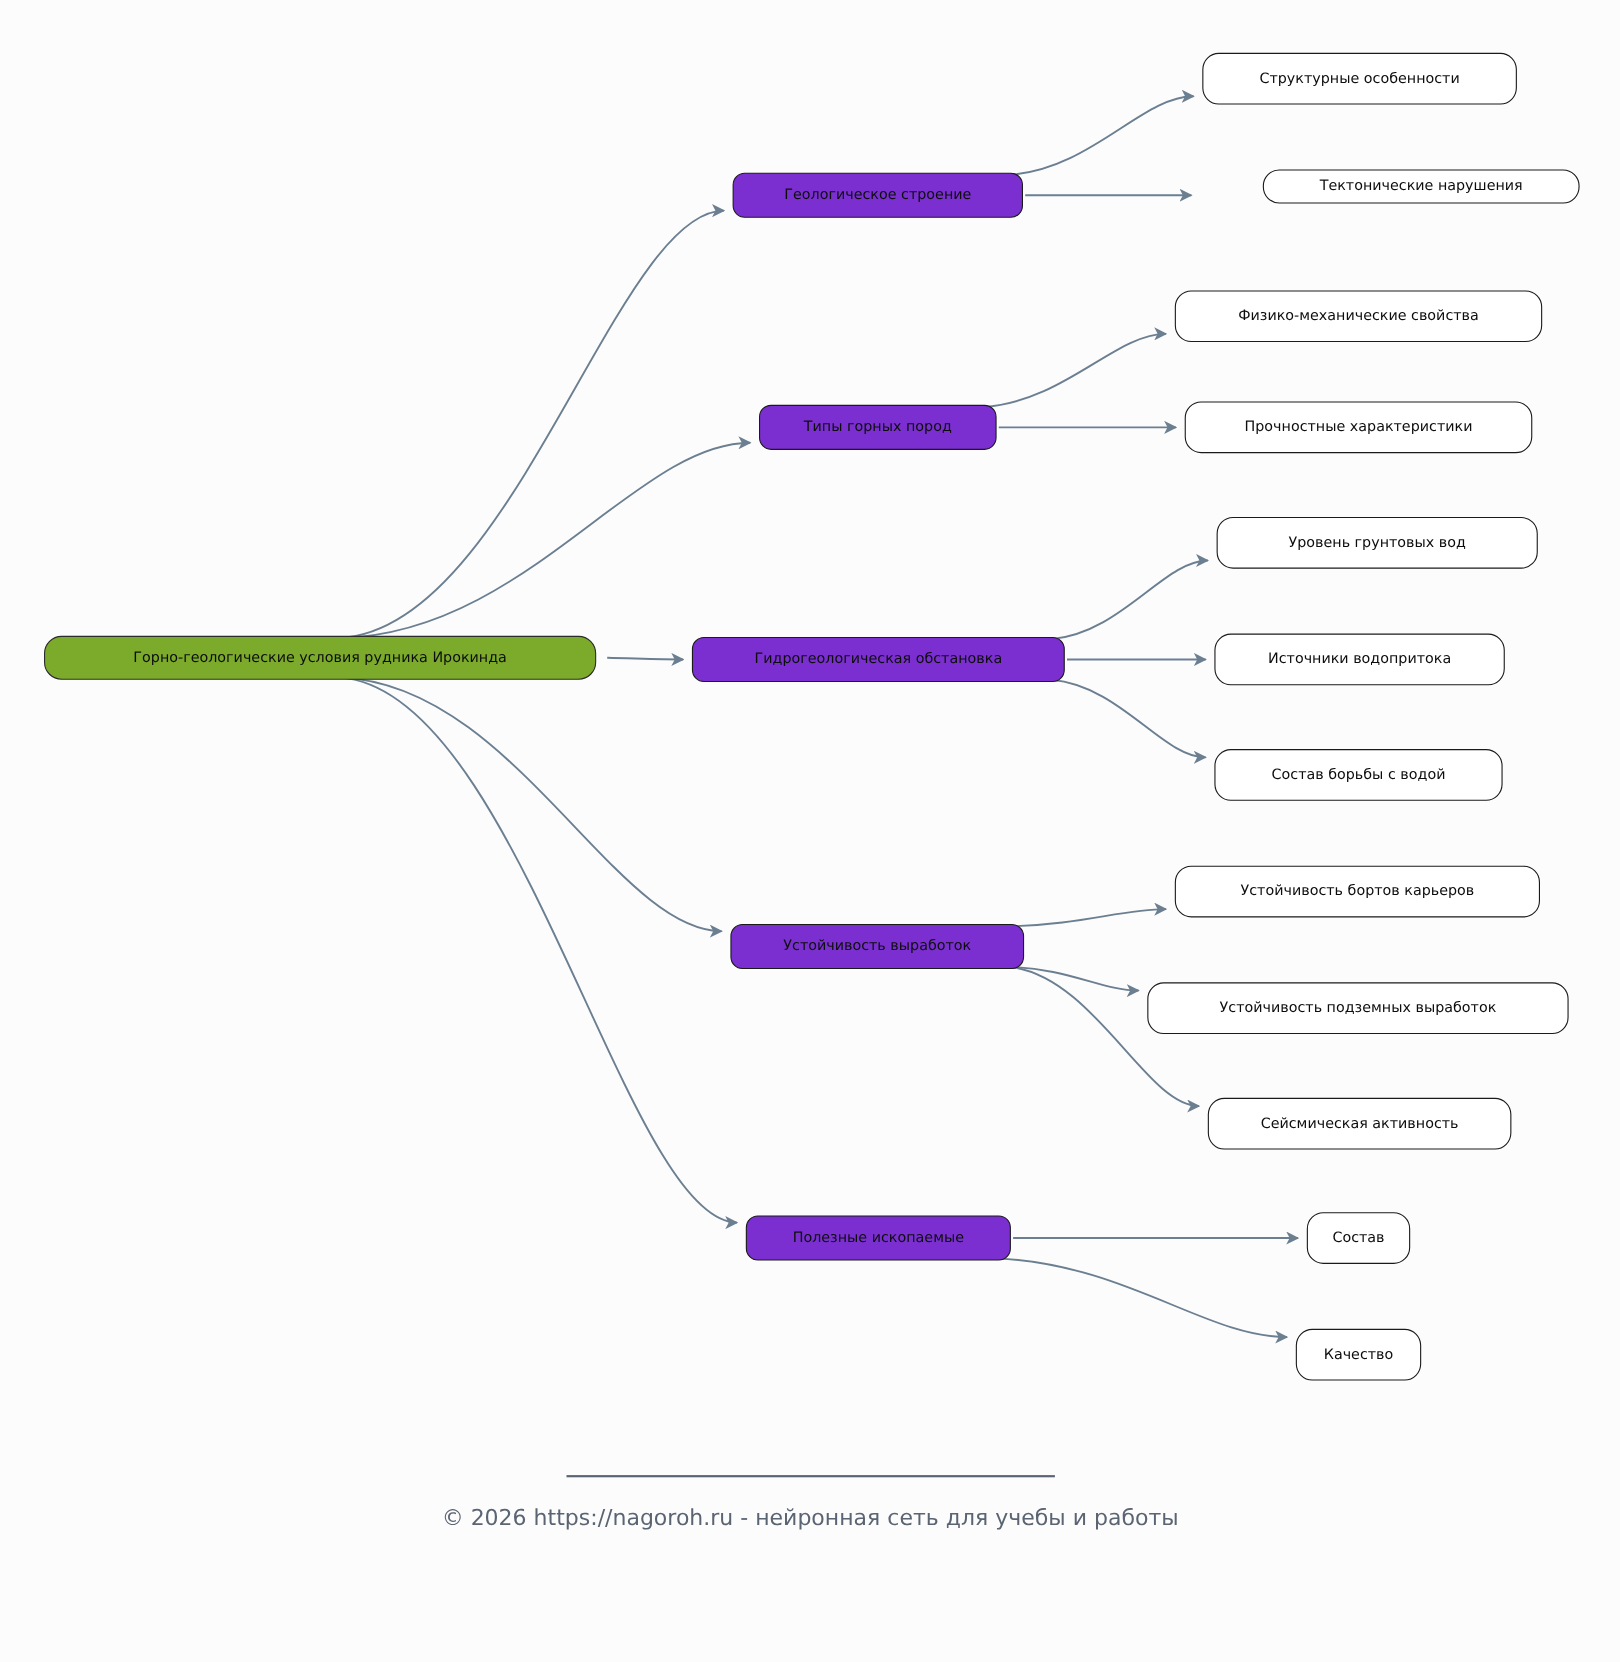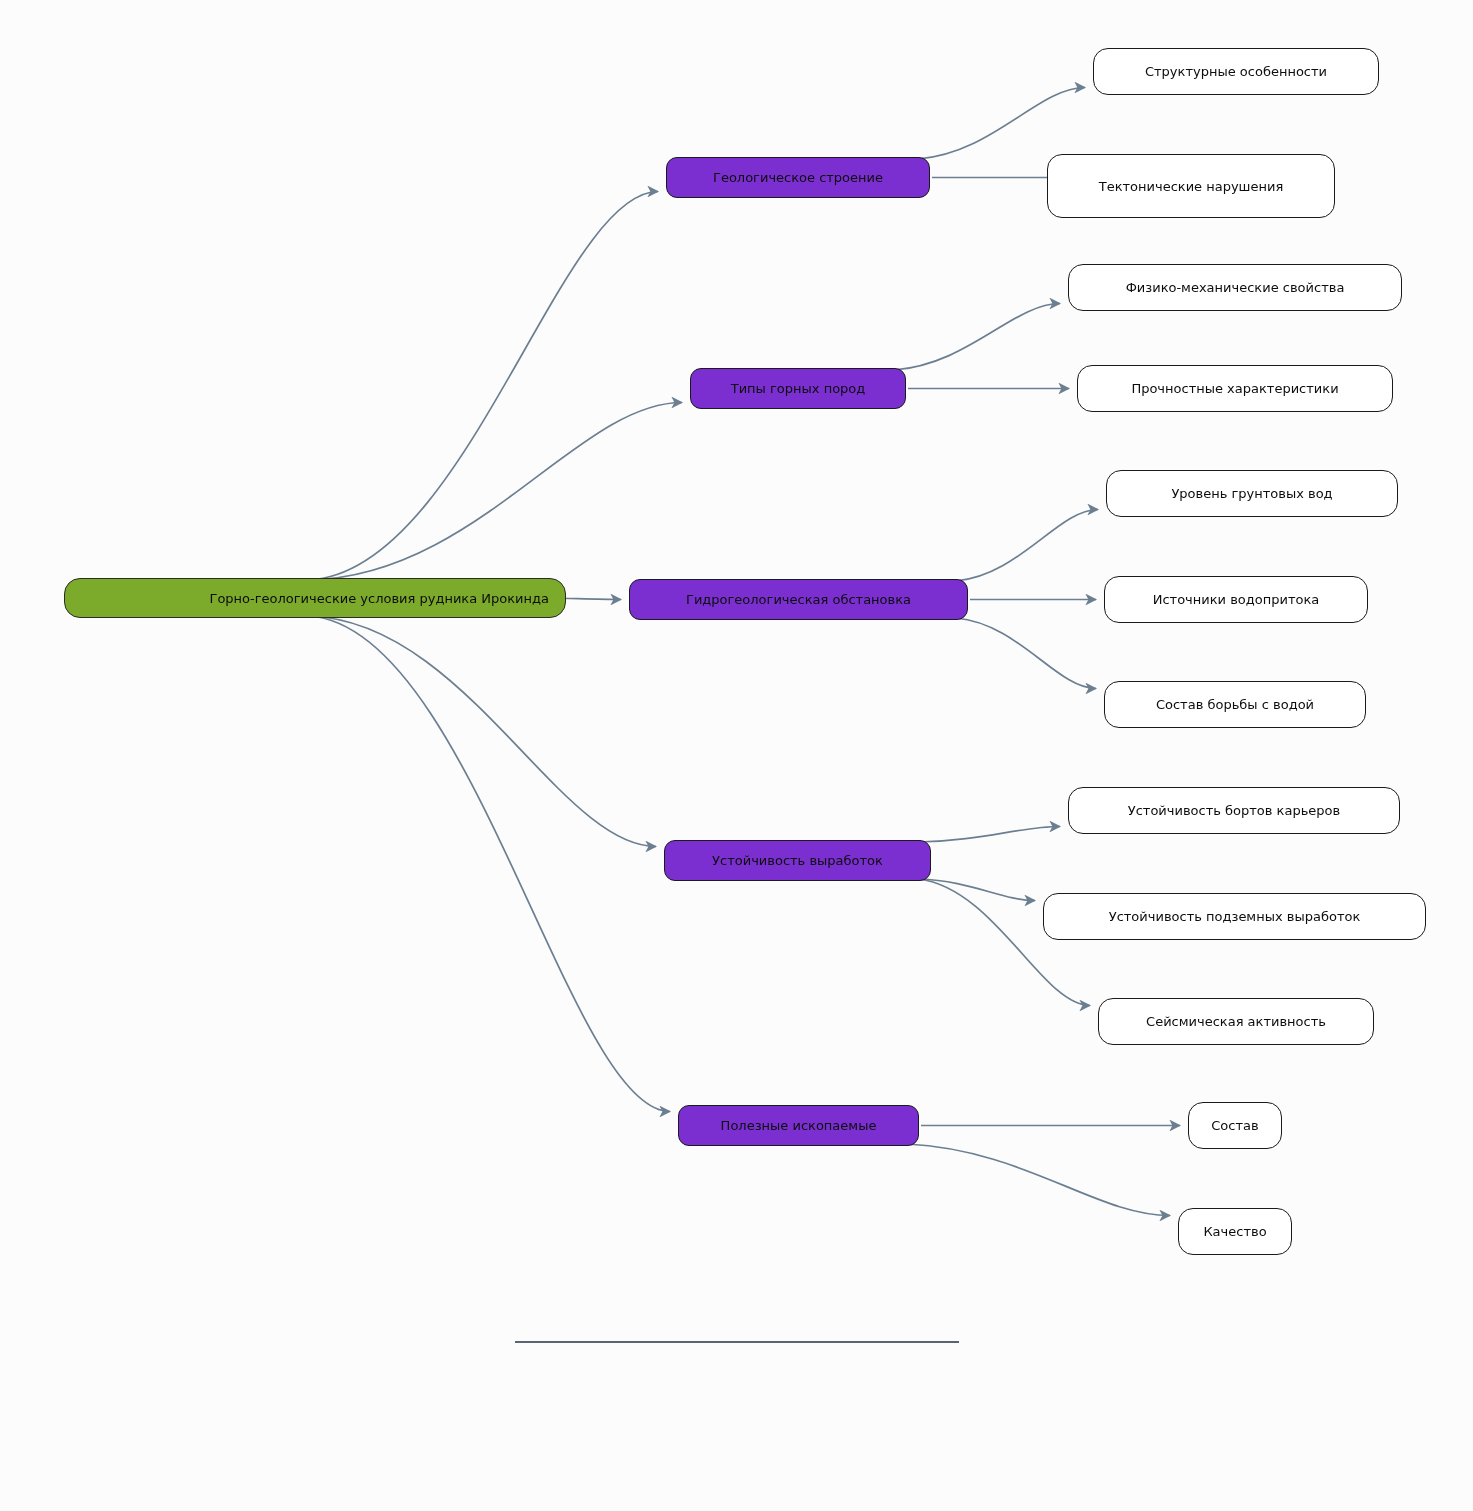--- a/index.html
+++ b/index.html
@@ -109,30 +109,30 @@
         <path d="M 309.04 616 C 465.172 620.61, 558.8512000000001 846.5, 656 846.5" marker-end="url(#arrow)"></path>
         <path d="M 919 842 C 982.45 840.76, 1020.52 826.5, 1060 826.5" marker-end="url(#arrow)"></path>
         <path d="M 919 879 C 971.2 880.72, 1002.52 900.5, 1035 900.5" marker-end="url(#arrow)"></path>
         <path d="M 919 879 C 995.95 889.12, 1042.12 1005.5, 1090 1005.5" marker-end="url(#arrow)"></path>
         <path d="M 309.04 616 C 471.472 625.91, 568.9312 1111.5, 670 1111.5" marker-end="url(#arrow)"></path>
         <path d="M 921 1125.5 C 1037.55 1125.5, 1107.48 1125.5, 1180 1125.5" marker-end="url(#arrow)"></path>
         <path d="M 907 1144 C 1025.35 1149.72, 1096.36 1215.5, 1170 1215.5" marker-end="url(#arrow)"></path>
       </g>
   </svg>
   <div id="nodes">
-      <div class="node root" style="left: 64px; top: 578px; width: 502px; height: 40px; background: rgb(124, 171, 44); justify-content: flex-end;">
+      <div class="node root" style="left: 40px; top: 578px; width: 502px; height: 40px; background: rgb(124, 171, 44);">
         <span>Горно-геологические условия рудника Ирокинда</span>
       </div>
       <div class="node branch" style="left: 666px; top: 157px; width: 264px; height: 41px; background: rgb(123, 47, 208);">
         <span>Геологическое строение</span>
       </div>
       <div class="node leaf" style="left: 1093px; top: 48px; width: 286px; height: 47px;">
         <span>Структурные особенности</span>
       </div>
-      <div class="node leaf" style="left: 1047px; top: 154px; width: 288px; height: 64px;">
+      <div class="node leaf" style="left: 1148px; top: 154px; width: 288px; height: 31px;">
         <span>Тектонические нарушения</span>
       </div>
       <div class="node branch" style="left: 690px; top: 368px; width: 216px; height: 41px; background: rgb(123, 47, 208);">
         <span>Типы горных пород</span>
       </div>
       <div class="node leaf" style="left: 1068px; top: 264px; width: 334px; height: 47px;">
         <span>Физико-механические свойства</span>
       </div>
       <div class="node leaf" style="left: 1077px; top: 365px; width: 316px; height: 47px;">
         <span>Прочностные характеристики</span>
@@ -168,13 +168,14 @@
         <span>Состав</span>
       </div>
       <div class="node leaf" style="left: 1178px; top: 1208px; width: 114px; height: 47px;">
         <span>Качество</span>
       </div>
     </div>
 </div>
 
 <div id="footer">
   <div id="footer-divider"></div>
+  <div id="footer-copy">© 2026 https://nagoroh.ru - нейронная сеть для учебы и работы</div>
 </div>
 
 </body></html>

